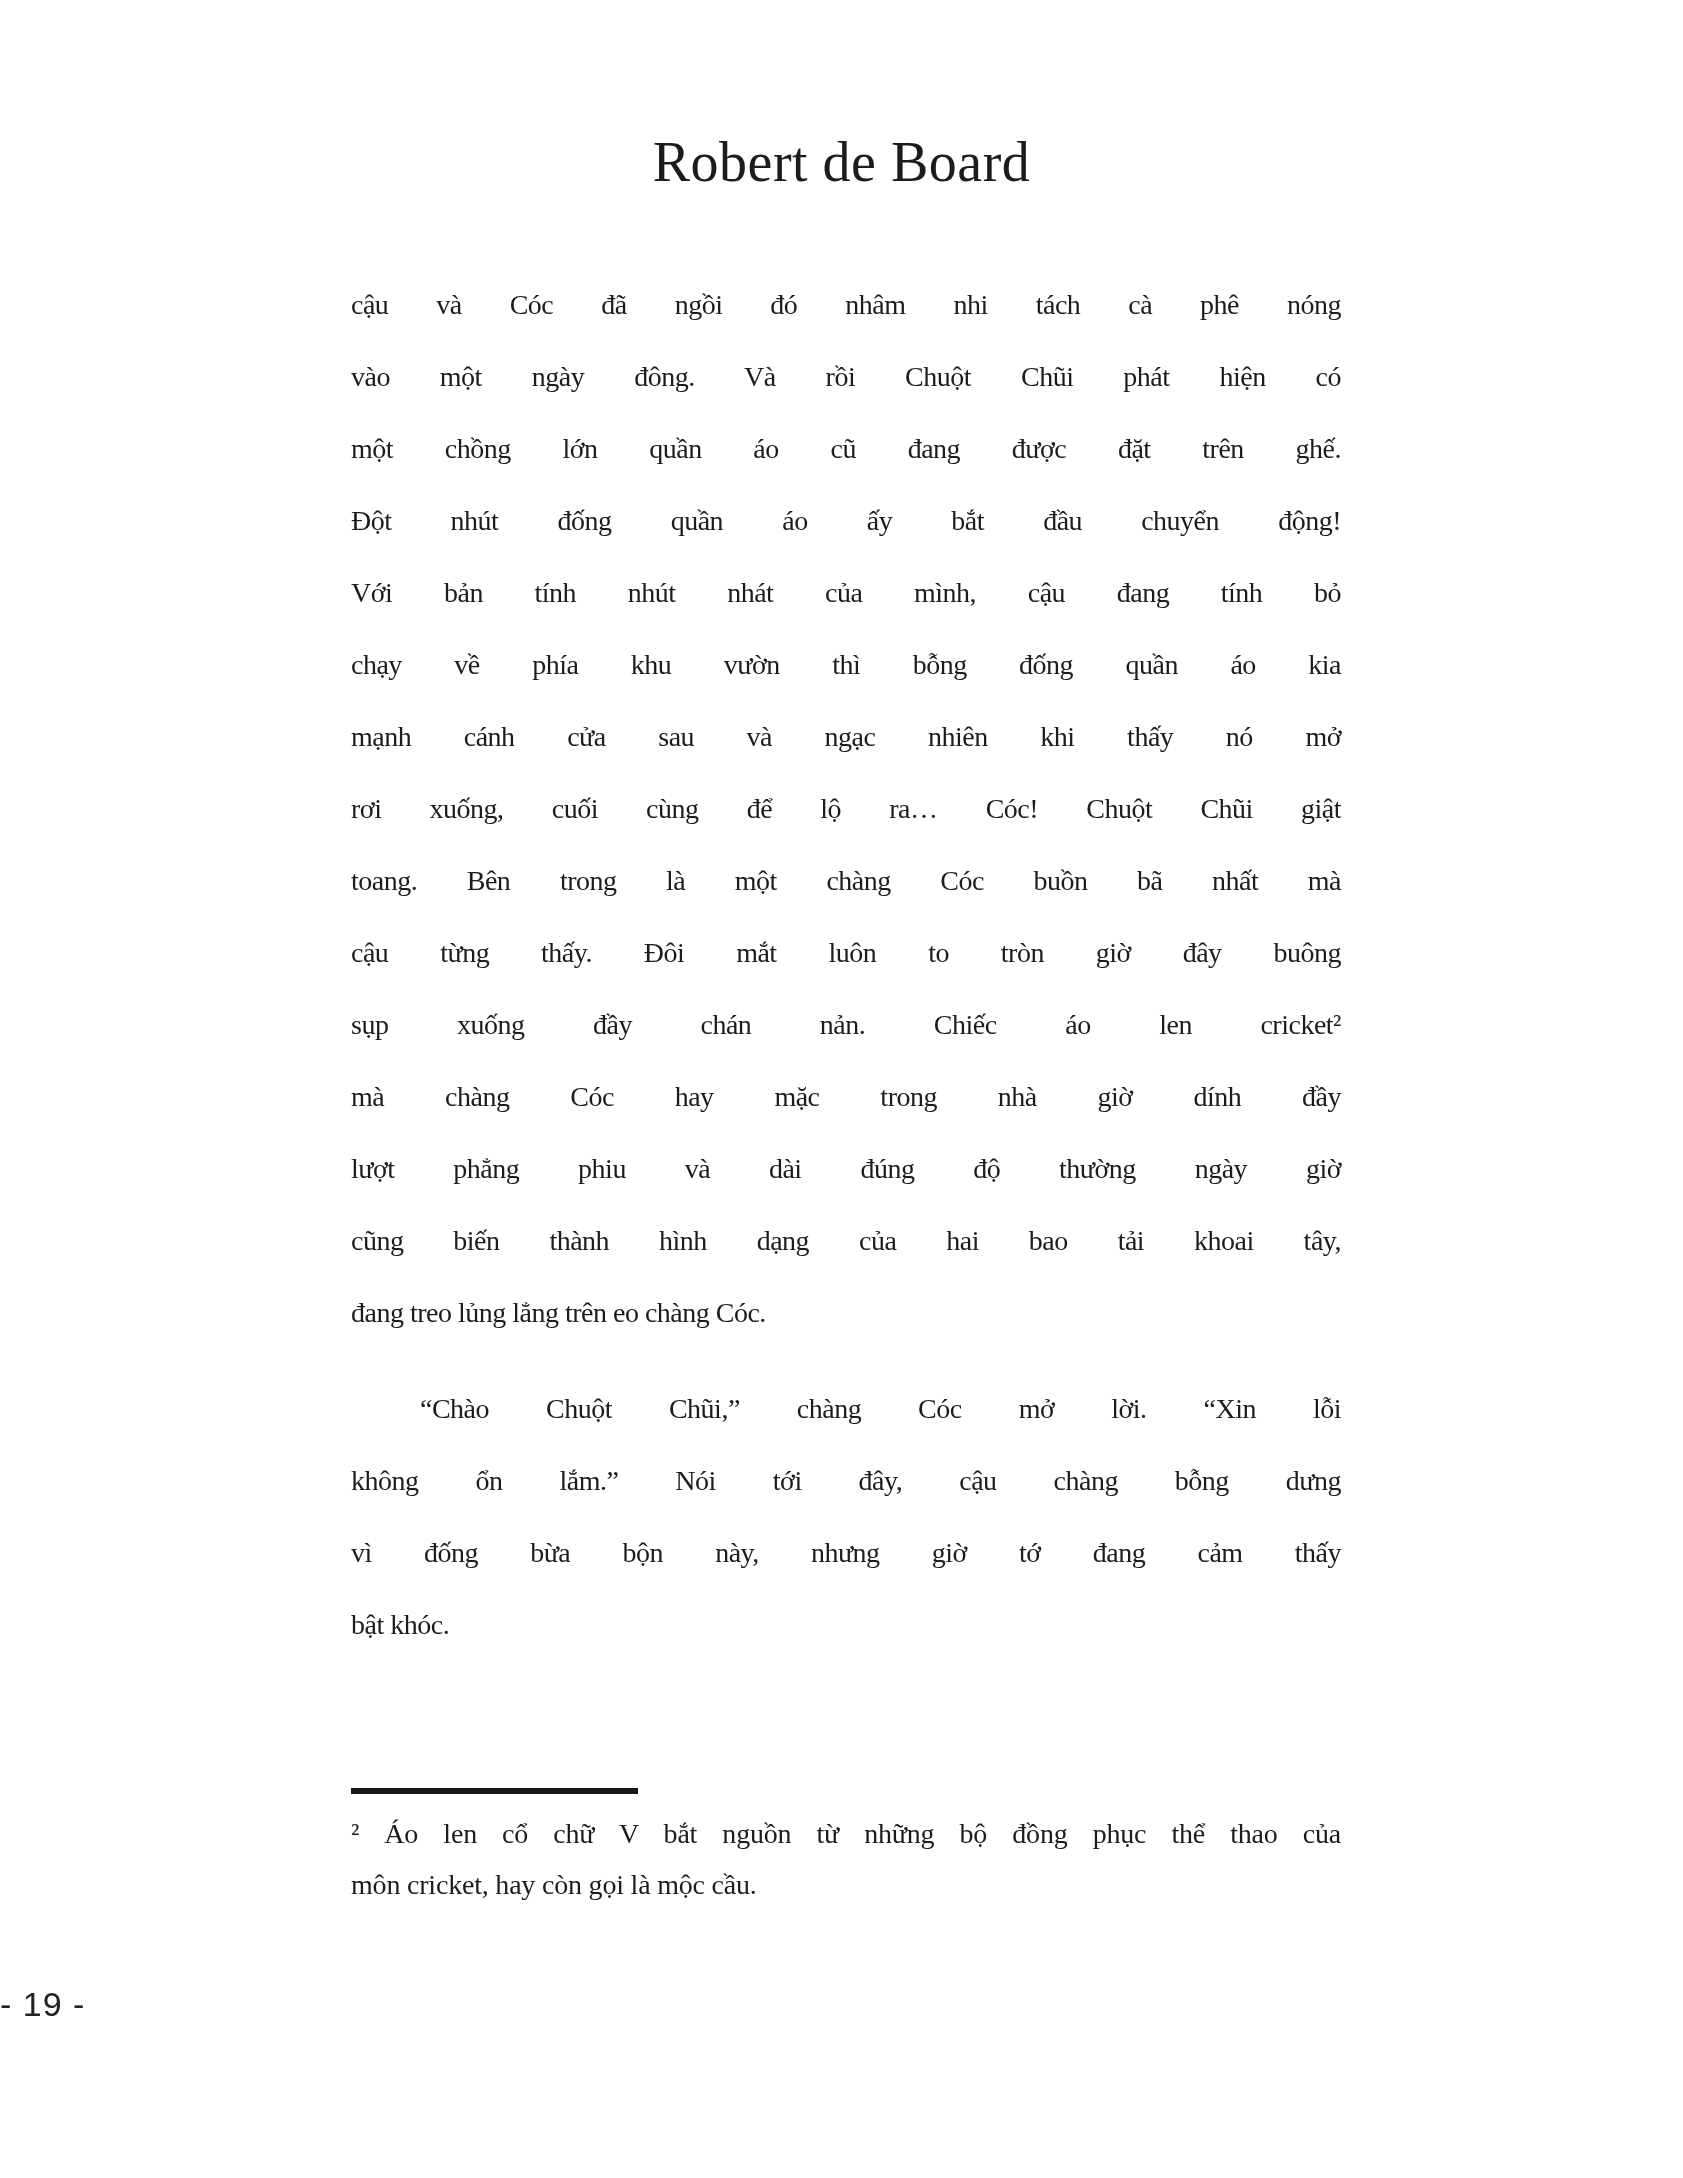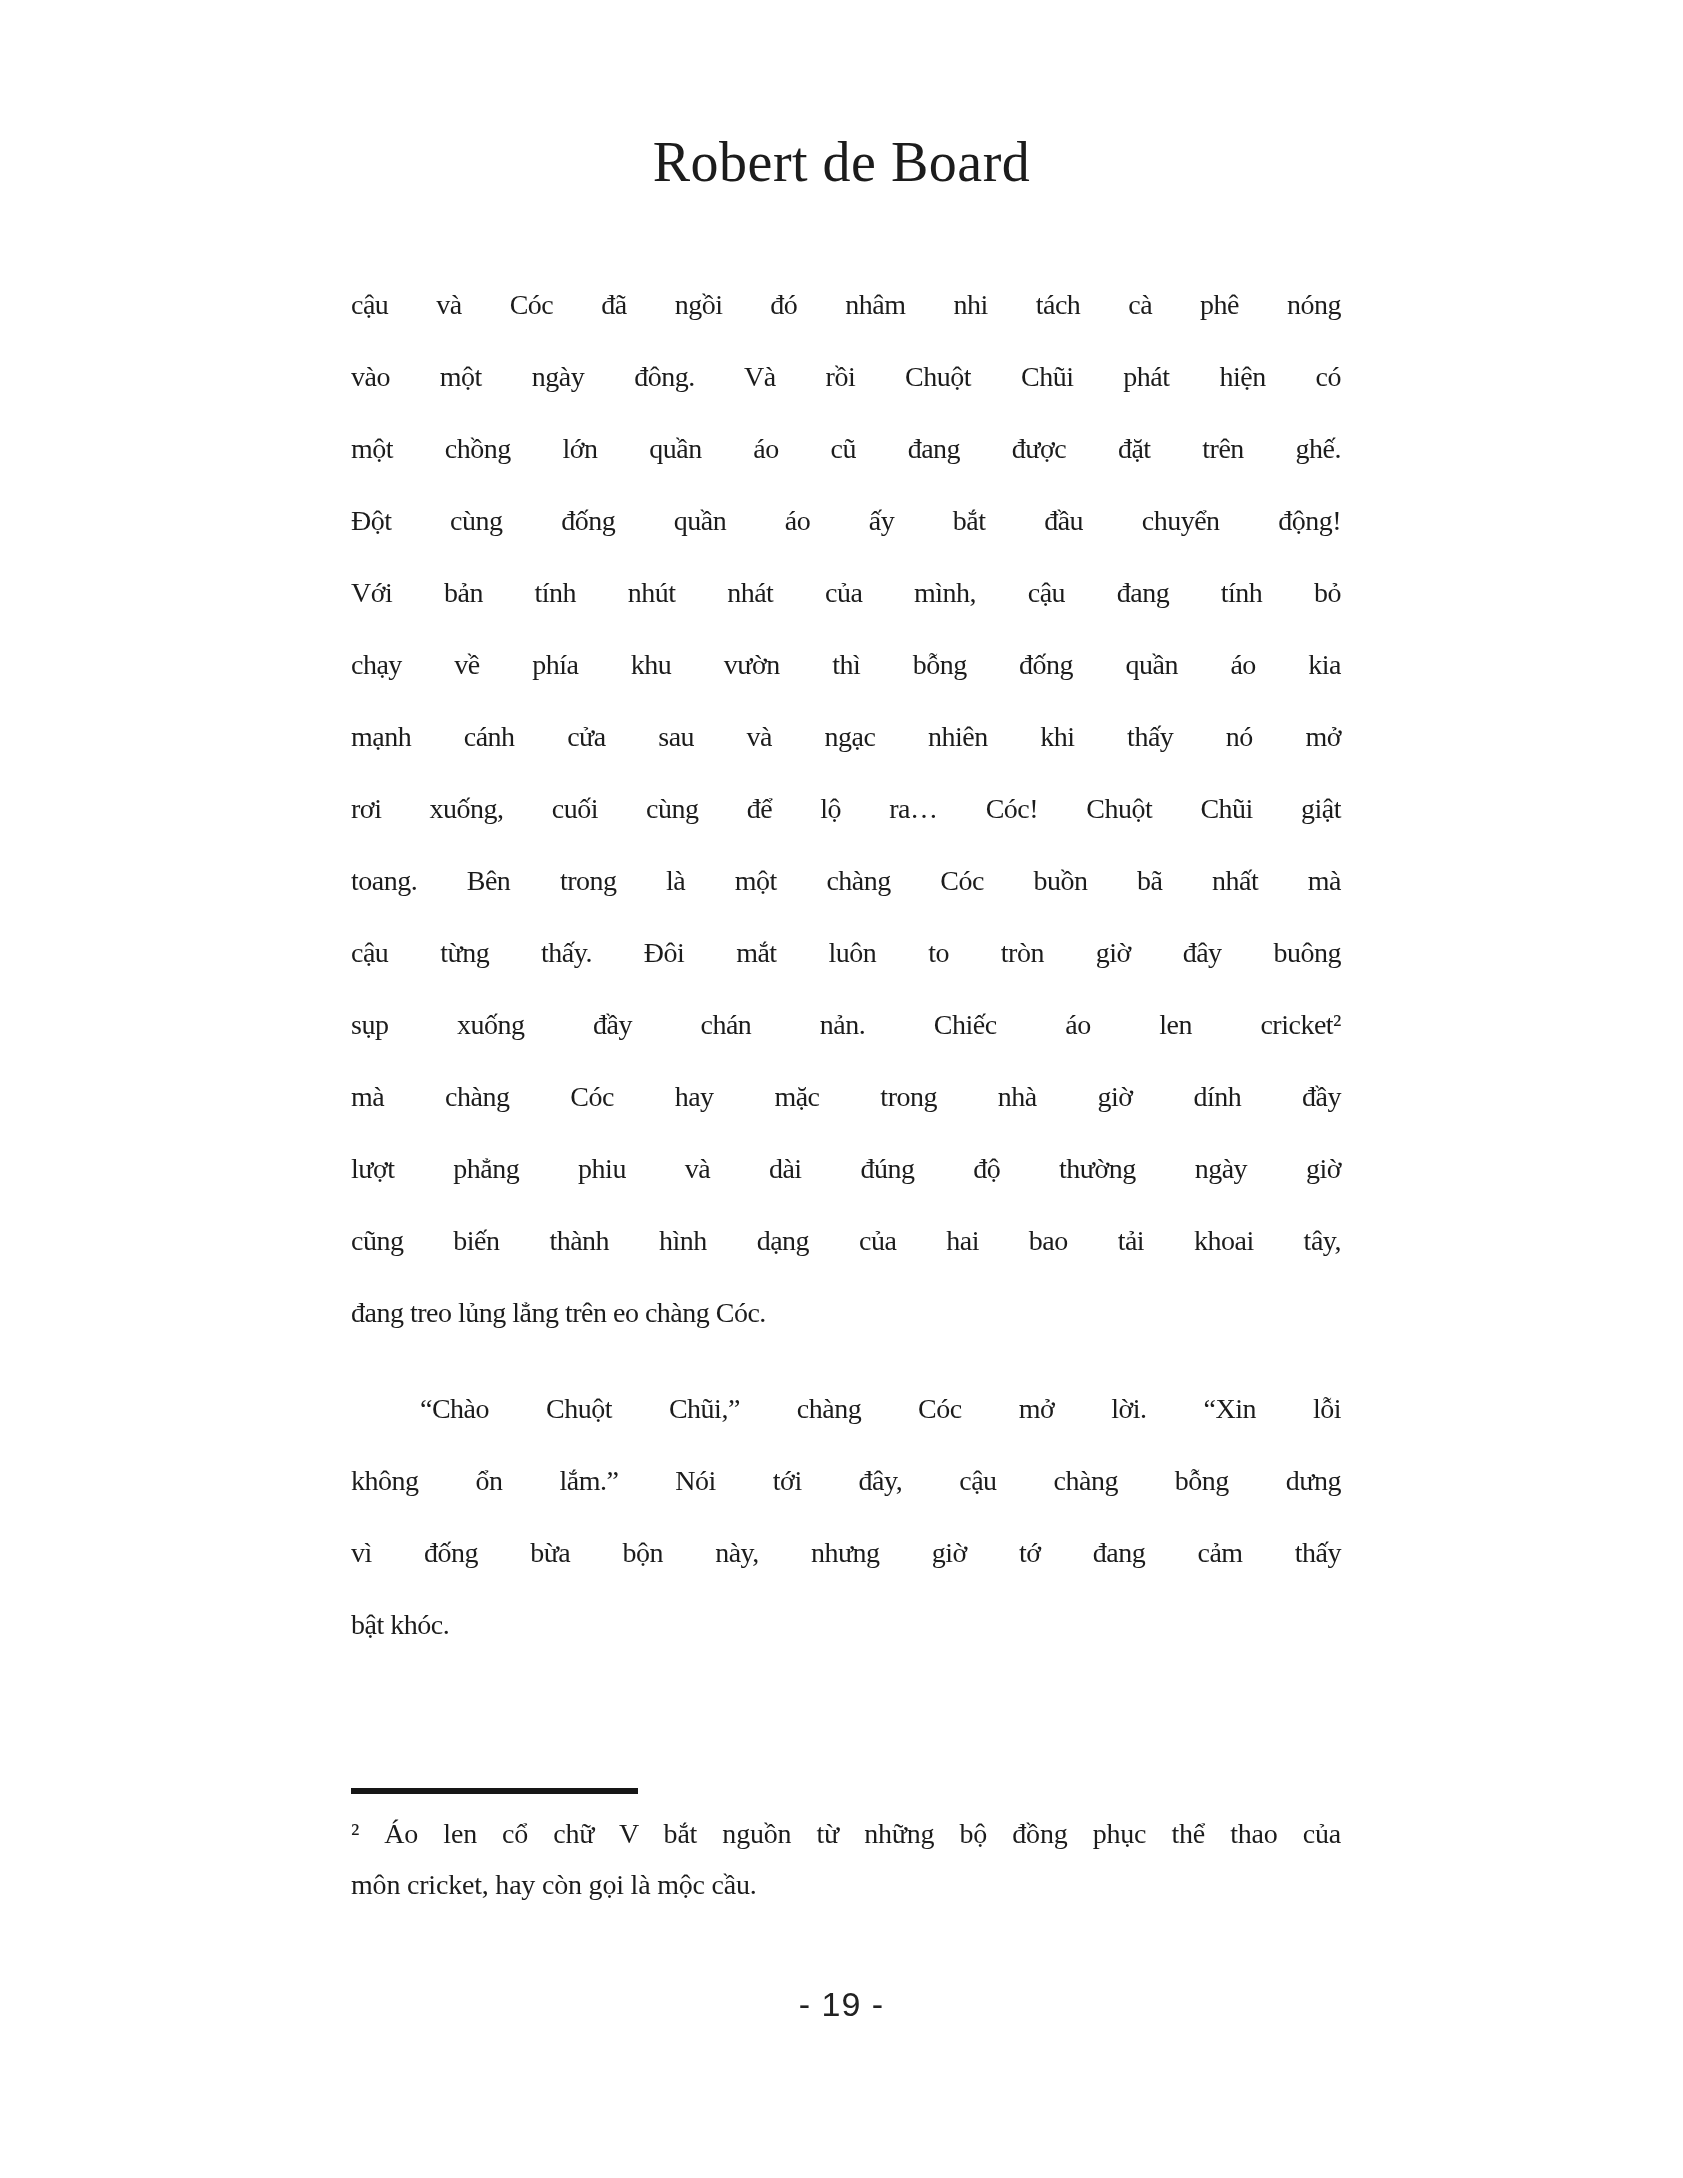--- a/index.html
+++ b/index.html
@@ -65,41 +65,40 @@
   .footnote-text .line {
     font-size: 28px;
     line-height: 51px;
     letter-spacing: -0.2px;
   }
   .page-number {
     position: absolute;
     top: 1982px;
     left: 0;
     width: 100%;
-    text-align: center;
     font-family: "Liberation Sans", "DejaVu Sans", sans-serif;
     font-size: 34px;
     line-height: 44px;
     letter-spacing: 1px;
     color: #222222;
   }
 </style>
 </head>
 <body>
 
 <div class="page">
 
   <div class="running-header">Robert de Board</div>
 
   <div class="body-text">
       <div class="para">
         <div class="line">cậu và Cóc đã ngồi đó nhâm nhi tách cà phê nóng</div>
         <div class="line">vào một ngày đông. Và rồi Chuột Chũi phát hiện có</div>
         <div class="line">một chồng lớn quần áo cũ đang được đặt trên ghế.</div>
-        <div class="line">Đột cùng đống quần áo ấy bắt đầu chuyển động!</div>
+        <div class="line">Đột nhút đống quần áo ấy bắt đầu chuyển động!</div>
         <div class="line">Với bản tính nhút nhát của mình, cậu đang tính bỏ</div>
         <div class="line">chạy về phía khu vườn thì bỗng đống quần áo kia</div>
         <div class="line">mạnh cánh cửa sau và ngạc nhiên khi thấy nó mở</div>
         <div class="line">rơi xuống, cuối cùng để lộ ra… Cóc! Chuột Chũi giật</div>
         <div class="line">toang. Bên trong là một chàng Cóc buồn bã nhất mà</div>
         <div class="line">cậu từng thấy. Đôi mắt luôn to tròn giờ đây buông</div>
         <div class="line">sụp xuống đầy chán nản. Chiếc áo len cricket²</div>
         <div class="line">mà chàng Cóc hay mặc trong nhà giờ dính đầy</div>
         <div class="line">lượt phẳng phiu và dài đúng độ thường ngày giờ</div>
         <div class="line">cũng biến thành hình dạng của hai bao tải khoai tây,</div>

